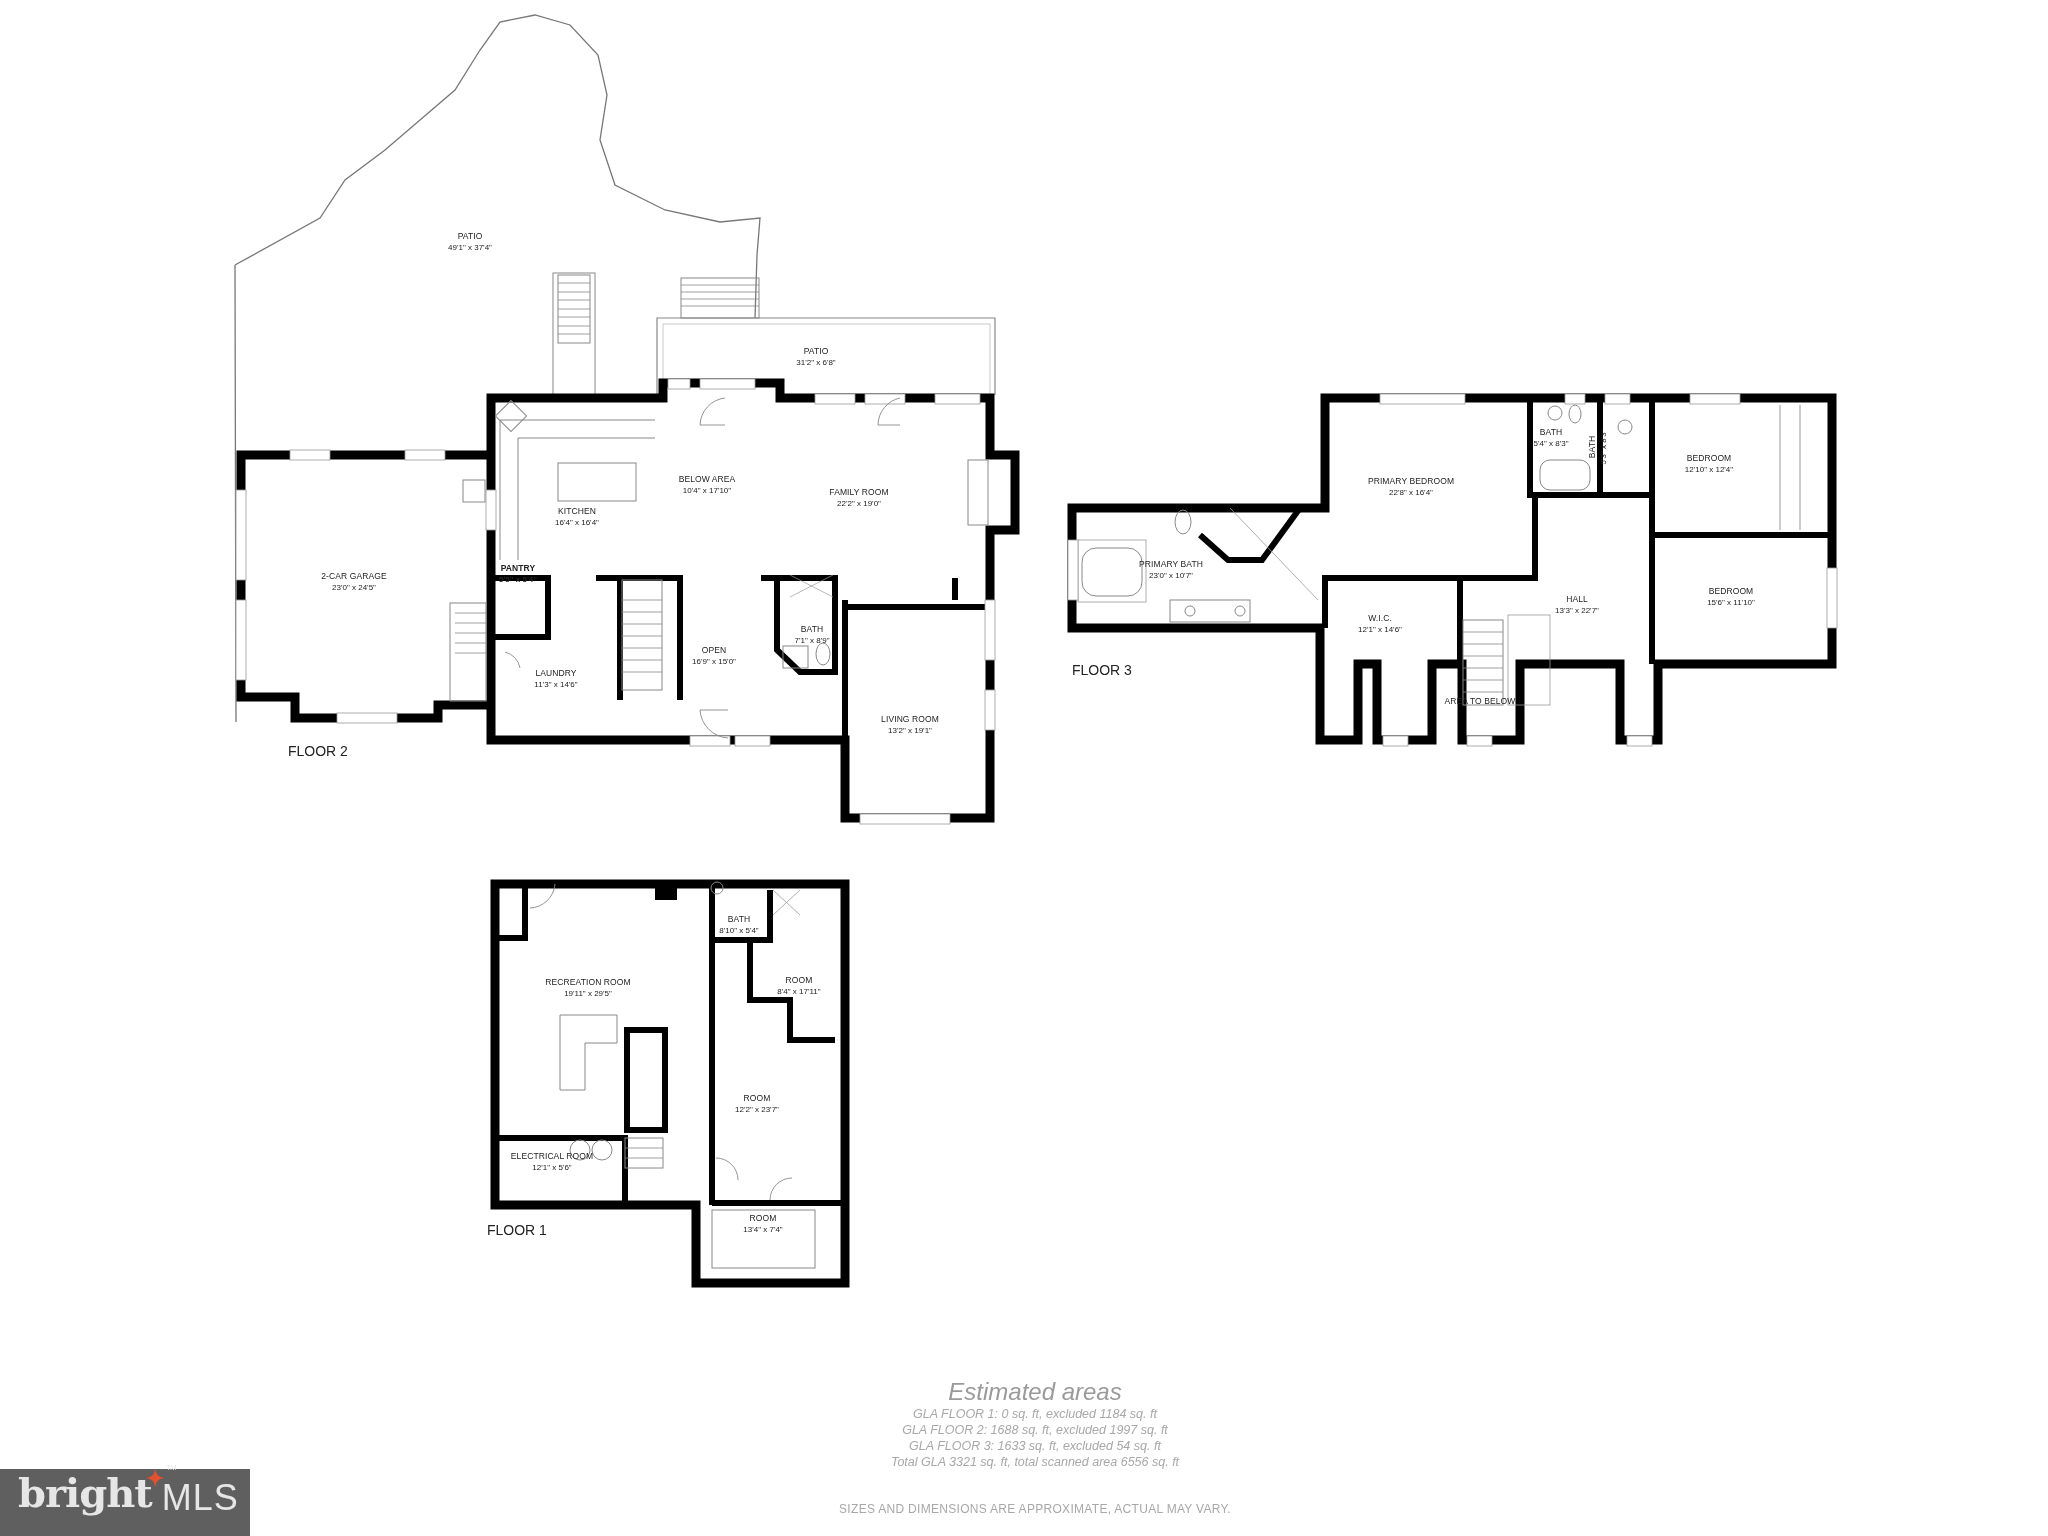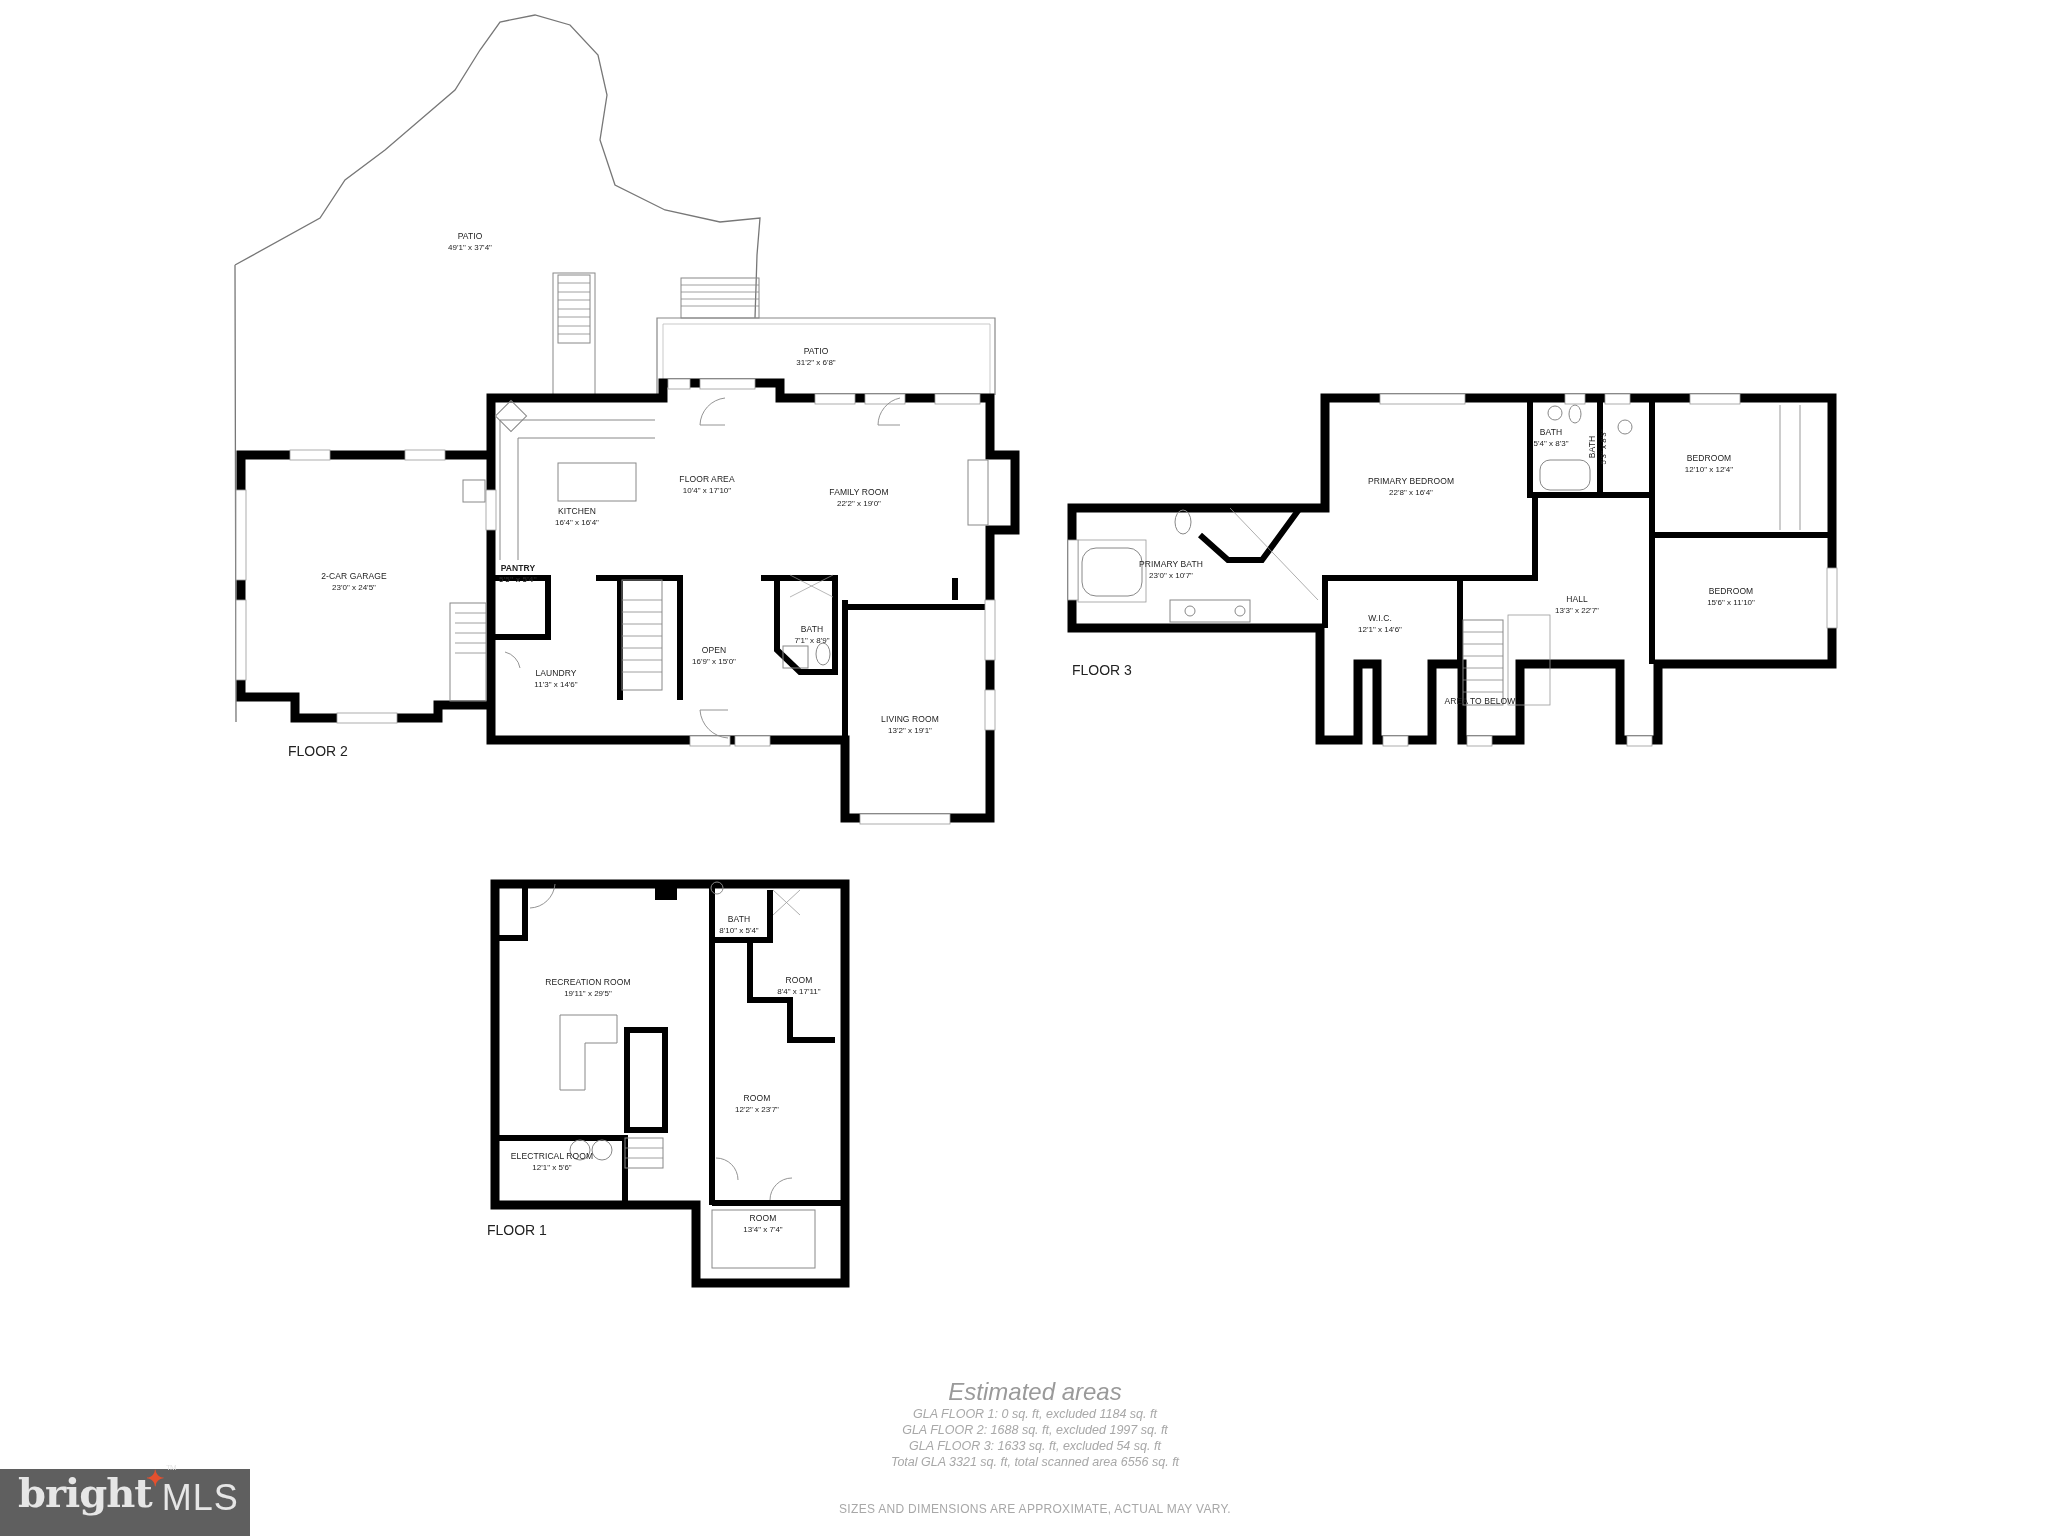--- a/index.html
+++ b/index.html
@@ -221,21 +221,21 @@
 </div>
 <div class="lbl" style="left:816px;top:357px;">
   <span class="n">PATIO</span>
   <span class="d">31'2" x 6'8"</span>
 </div>
 <div class="lbl" style="left:577px;top:517px;">
   <span class="n">KITCHEN</span>
   <span class="d">16'4" x 16'4"</span>
 </div>
 <div class="lbl" style="left:707px;top:485px;">
-  <span class="n">FLOOR AREA</span>
+  <span class="n">BELOW AREA</span>
   <span class="d">10'4" x 17'10"</span>
 </div>
 <div class="lbl" style="left:859px;top:498px;">
   <span class="n">FAMILY ROOM</span>
   <span class="d">22'2" x 19'0"</span>
 </div>
 <div class="lbl" style="left:354px;top:582px;">
   <span class="n">2-CAR GARAGE</span>
   <span class="d">23'0" x 24'5"</span>
 </div>

